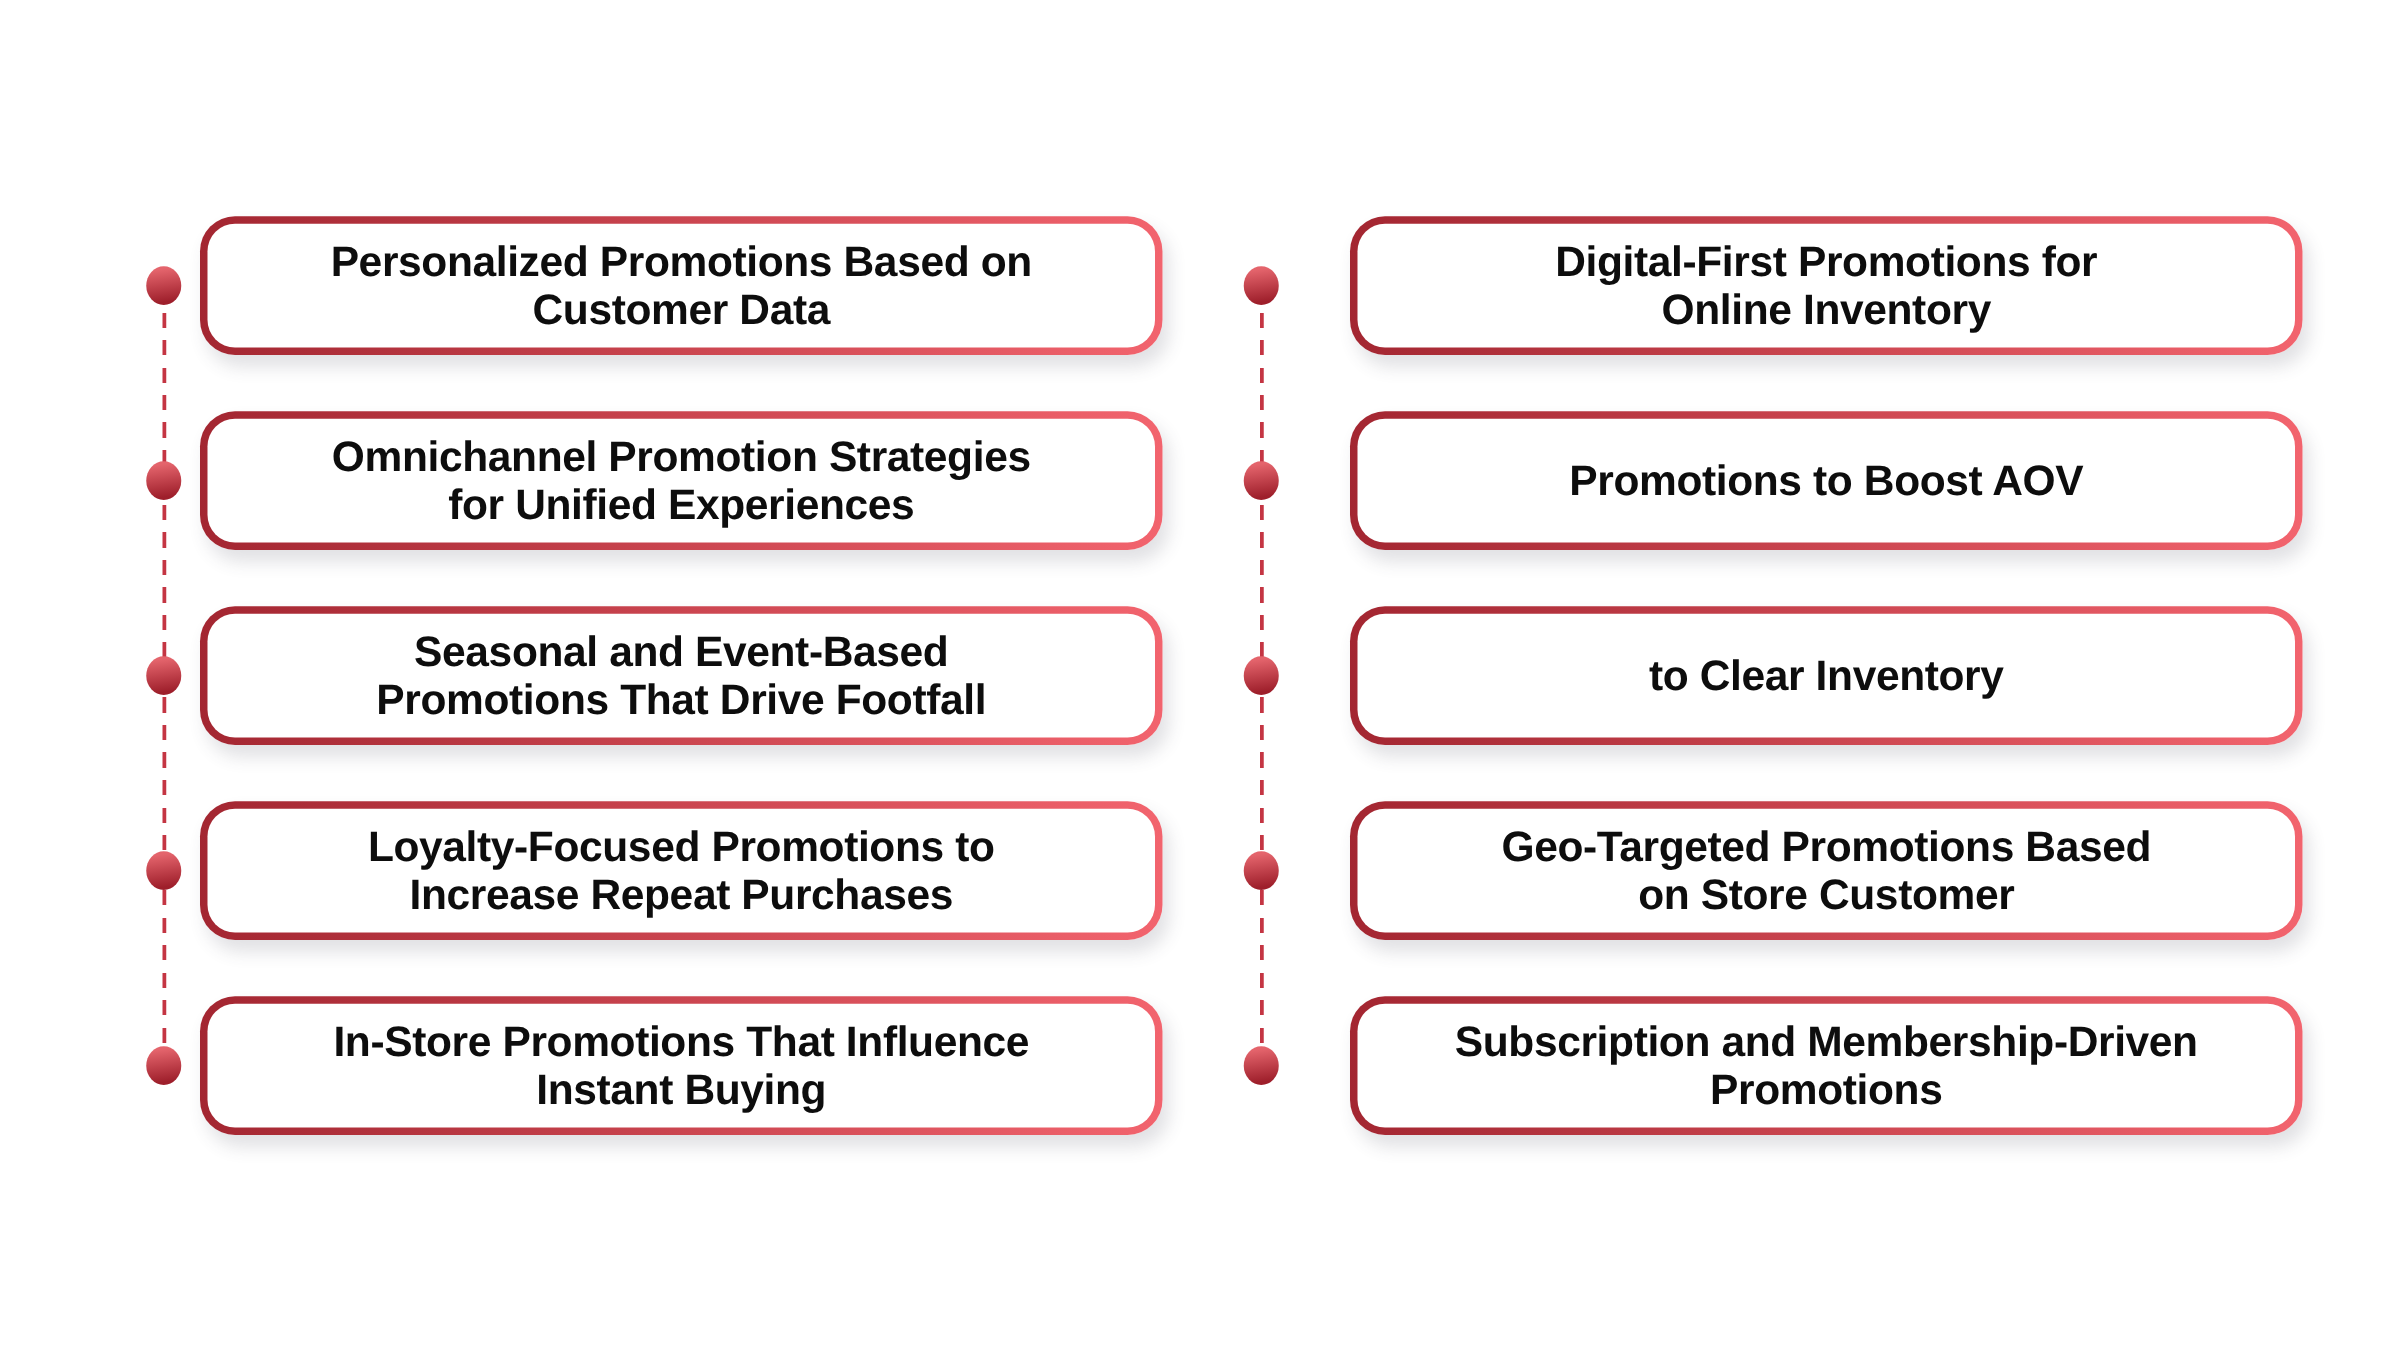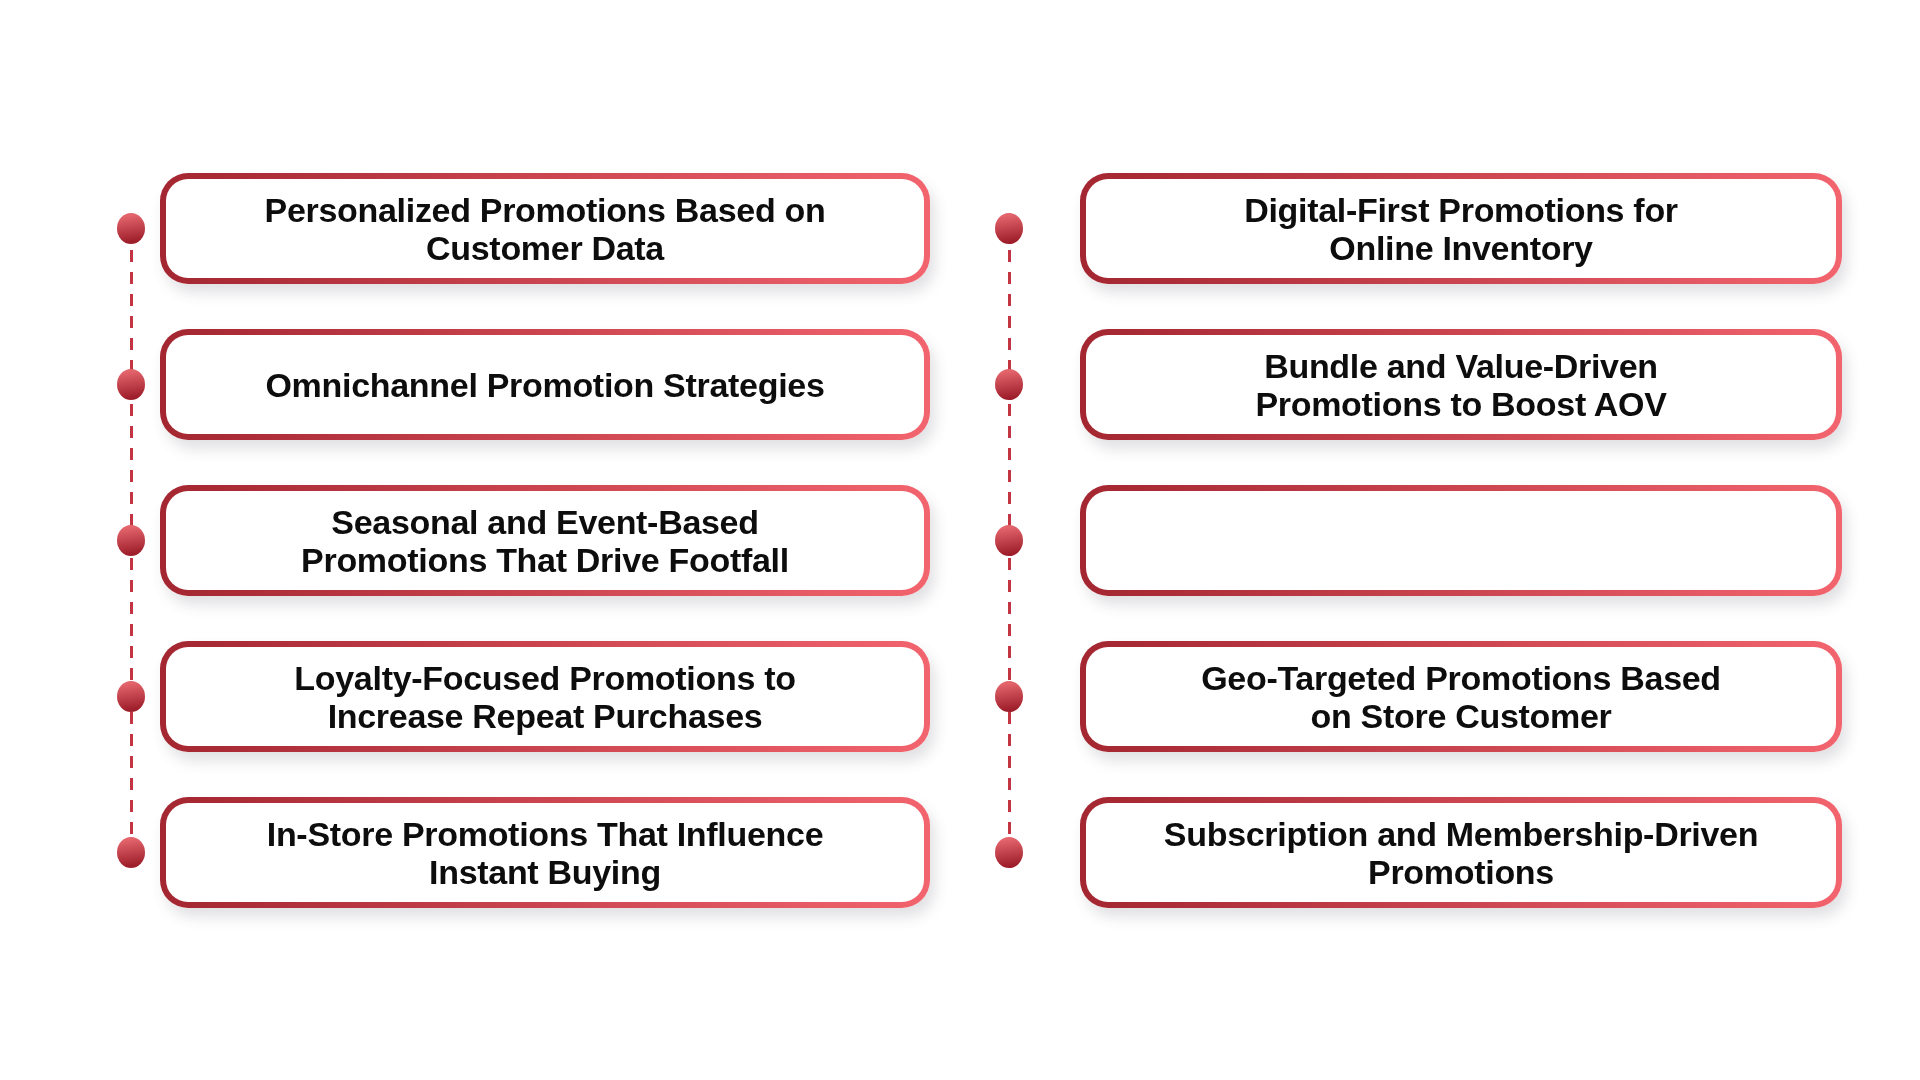--- a/index.html
+++ b/index.html
@@ -110,20 +110,21 @@
 
   <div class="card col-left row-0">
     <div class="card-inner">
       <div class="card-line">Personalized Promotions Based on</div>
       <div class="card-line">Customer Data</div>
     </div>
   </div>
   <div class="card col-left row-1">
     <div class="card-inner">
       <div class="card-line">Omnichannel Promotion Strategies</div>
+      <div class="card-line">for Unified Experiences</div>
     </div>
   </div>
   <div class="card col-left row-2">
     <div class="card-inner">
       <div class="card-line">Seasonal and Event-Based</div>
       <div class="card-line">Promotions That Drive Footfall</div>
     </div>
   </div>
   <div class="card col-left row-3">
     <div class="card-inner">
@@ -139,26 +140,26 @@
   </div>
 
   <div class="card col-right row-0">
     <div class="card-inner">
       <div class="card-line">Digital-First Promotions for</div>
       <div class="card-line">Online Inventory</div>
     </div>
   </div>
   <div class="card col-right row-1">
     <div class="card-inner">
-      <div class="card-line">Bundle and Value-Driven</div>
       <div class="card-line">Promotions to Boost AOV</div>
     </div>
   </div>
   <div class="card col-right row-2">
     <div class="card-inner">
+      <div class="card-line">to Clear Inventory</div>
     </div>
   </div>
   <div class="card col-right row-3">
     <div class="card-inner">
       <div class="card-line">Geo-Targeted Promotions Based</div>
       <div class="card-line">on Store Customer</div>
     </div>
   </div>
   <div class="card col-right row-4">
     <div class="card-inner">

